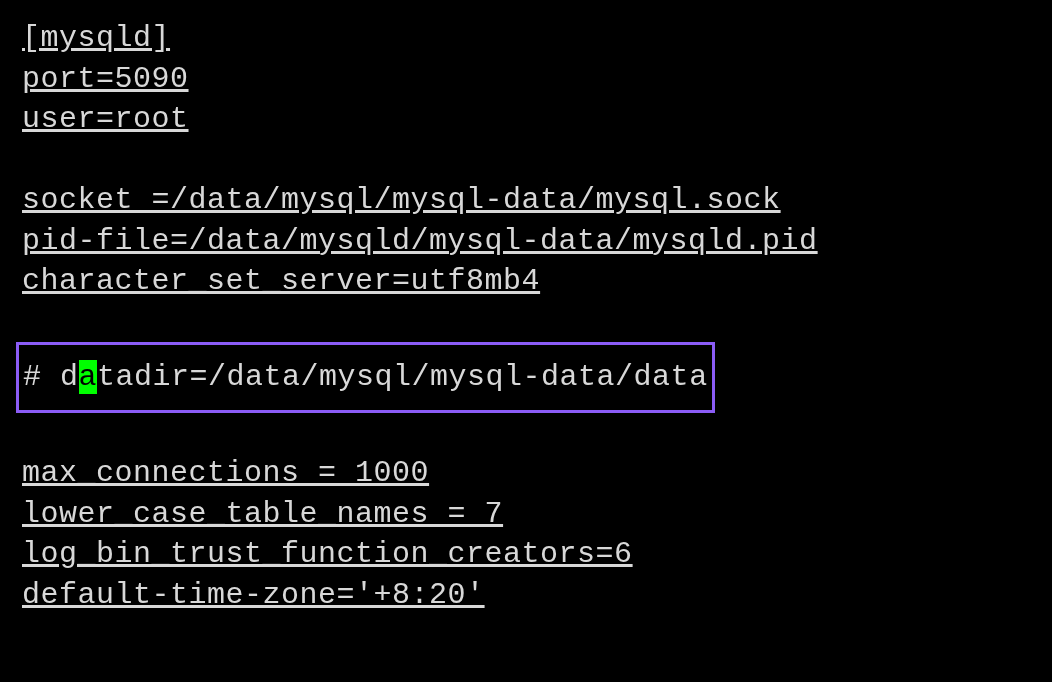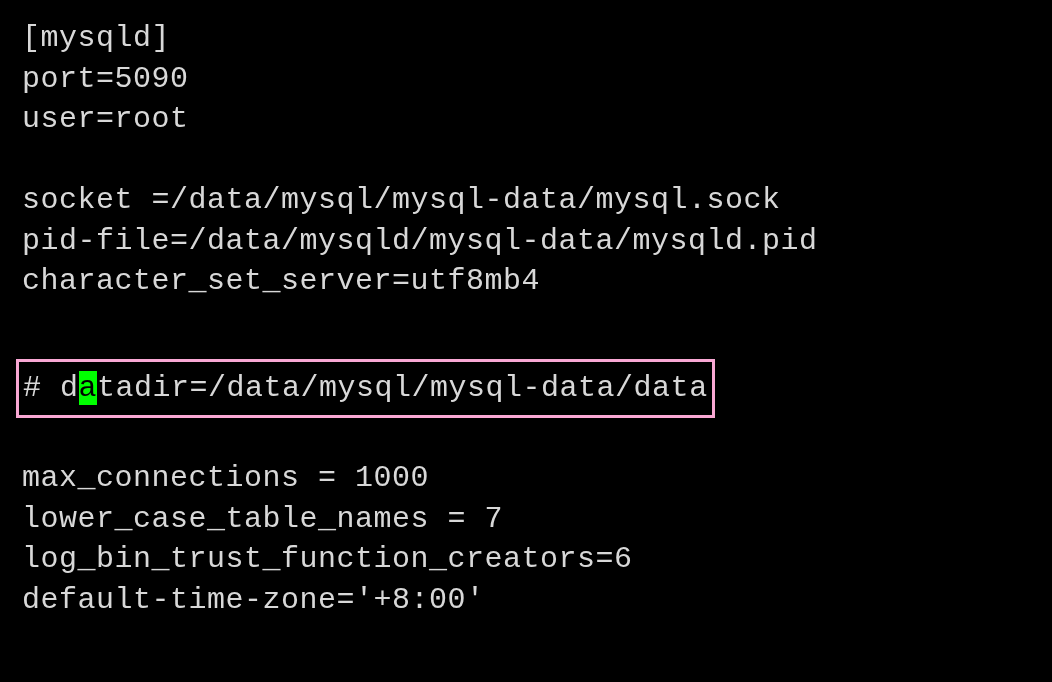--- a/index.html
+++ b/index.html
@@ -14,32 +14,32 @@
       font-family: 'Courier New', monospace;
       font-size: 30px;
       color: #d8d8d8;
       padding: 18px 22px;
       line-height: 1.35;
       overflow: hidden;
       letter-spacing: 0.5px;
     }
     .line {
       white-space: pre;
+      text-decoration: underline;
     }
     .blank {
       height: 1.35em;
     }
     .highlight-box {
-      border: 3px solid #f9a8d4;
-      padding: 6px 4px;
+      border: 3px solid #8b5cf6;
+      padding: 12px 4px;
       margin-left: -6px;
       margin-right: 60px;
       display: inline-block;
       white-space: pre;
-      margin-top: 17px;
     }
     .cursor-char {
       background: #00ff00;
       color: #000;
     }
   </style>
 </head>
 <body>
 
 <div class="line">[mysqld]</div>
@@ -50,13 +50,13 @@
 <div class="line">pid-file=/data/mysqld/mysql-data/mysqld.pid</div>
 <div class="line">character_set_server=utf8mb4</div>
 <div class="blank"></div>
 <div>
   <span class="highlight-box"><span># d</span><span class="cursor-char">a</span><span>tadir=/data/mysql/mysql-data/data</span></span>
 </div>
 <div class="blank"></div>
 <div class="line">max_connections = 1000</div>
 <div class="line">lower_case_table_names = 7</div>
 <div class="line">log_bin_trust_function_creators=6</div>
-<div class="line">default-time-zone='+8:00'</div>
+<div class="line">default-time-zone='+8:20'</div>
 
 </body></html>

